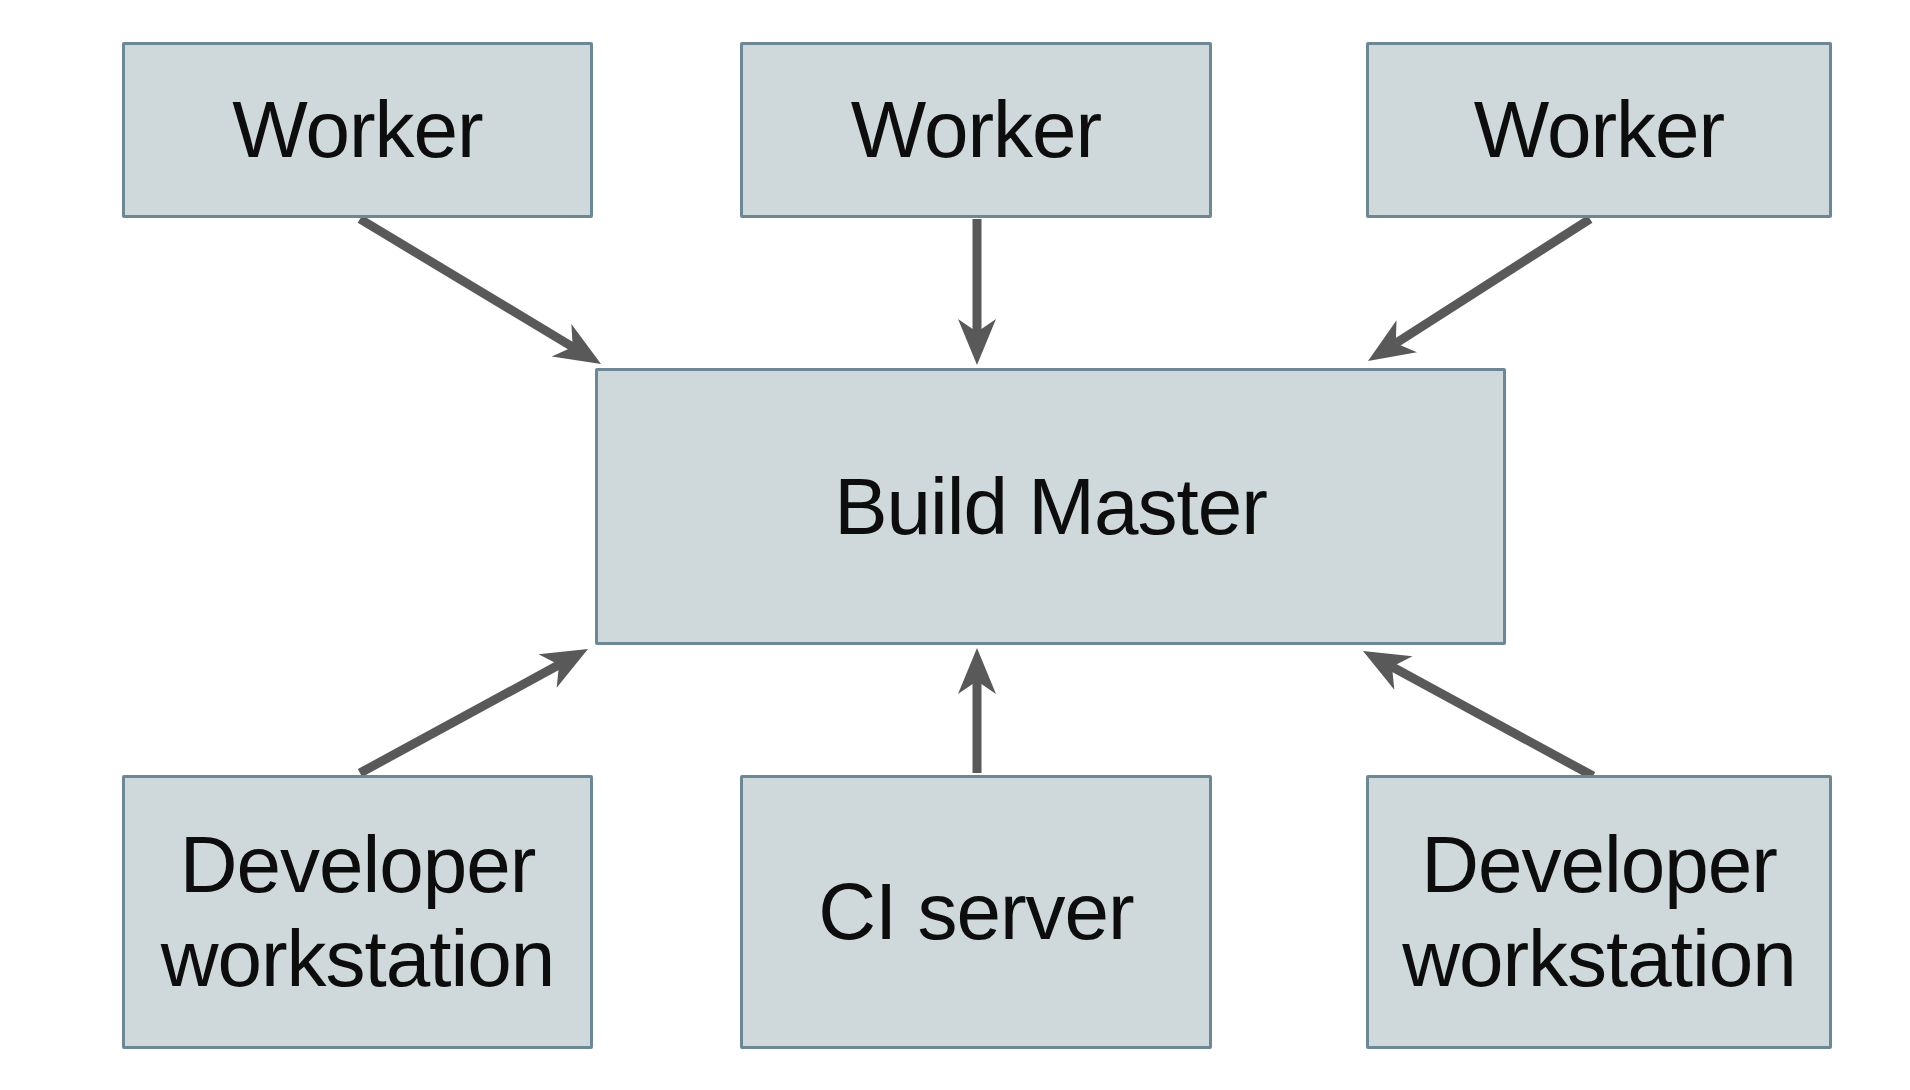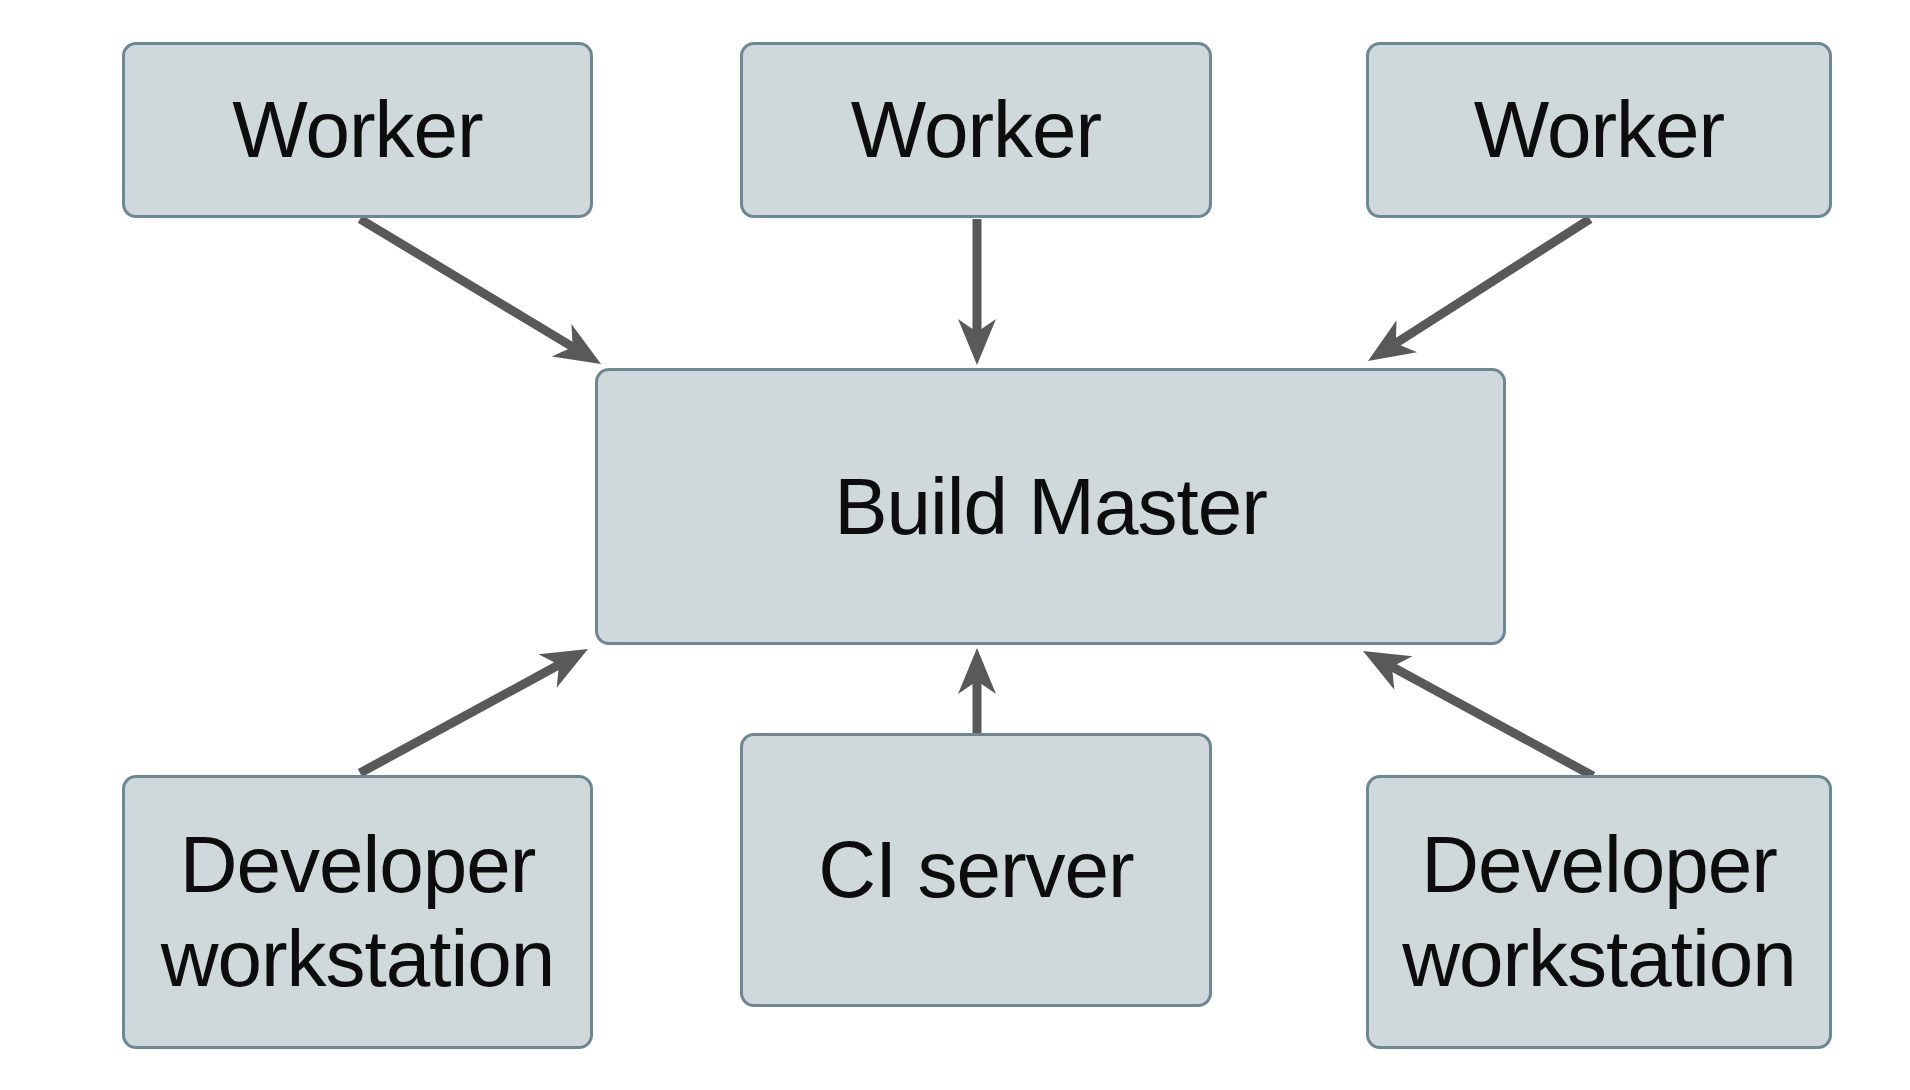--- a/index.html
+++ b/index.html
@@ -25,21 +25,21 @@
   }
   .node {
     position: absolute;
     display: flex;
     align-items: center;
     justify-content: center;
     text-align: center;
     box-sizing: border-box;
     border: 3px solid #6d8795;
     background: #cfd9db;
-    border-radius: 14px;
+    border-radius: 2px;
     cursor: default;
   }
   .node .label {
     font-size: 80px;
     line-height: 1.17;
     letter-spacing: -1px;
     color: #0d0d0d;
     padding: 0 10px;
   }
 </style>
@@ -76,21 +76,21 @@
   </div>
 
   <div class="node" style="left: 595px; top: 368px; width: 911px; height: 277px; background: rgb(207, 217, 219); border-color: rgb(109, 135, 149);">
     <span class="label" style="color: rgb(13, 13, 13);">Build Master</span>
   </div>
 
   <div class="node" style="left: 122px; top: 775px; width: 471px; height: 274px; background: rgb(207, 217, 219); border-color: rgb(109, 135, 149);">
     <span class="label" style="color: rgb(13, 13, 13);">Developer workstation</span>
   </div>
 
-  <div class="node" style="left: 740px; top: 733px; width: 472px; height: 274px; background: rgb(207, 217, 219); border-color: rgb(109, 135, 149);">
+  <div class="node" style="left: 740px; top: 775px; width: 472px; height: 274px; background: rgb(207, 217, 219); border-color: rgb(109, 135, 149);">
     <span class="label" style="color: rgb(13, 13, 13);">CI server</span>
   </div>
 
   <div class="node" style="left: 1366px; top: 775px; width: 466px; height: 274px; background: rgb(207, 217, 219); border-color: rgb(109, 135, 149);">
     <span class="label" style="color: rgb(13, 13, 13);">Developer workstation</span>
   </div>
 
 </div>
 
 </body></html>

